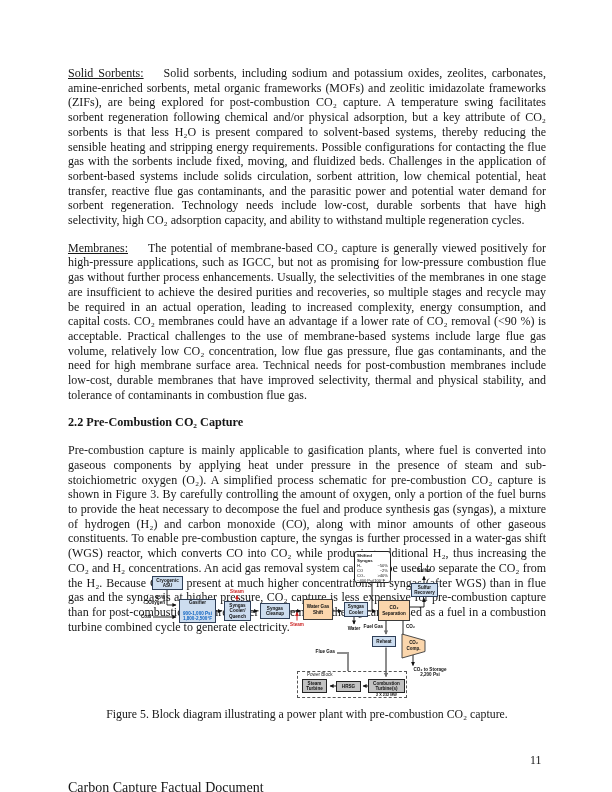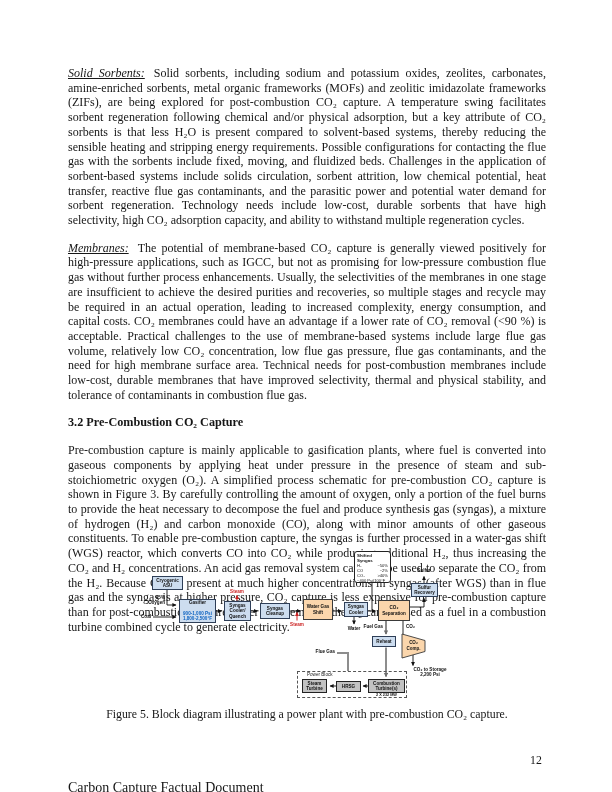--- a/index.html
+++ b/index.html
@@ -1,20 +1,20 @@
 <!DOCTYPE html>
 <html><head>
 <meta charset="utf-8">
 <style>
   html,body{margin:0;padding:0;background:#e8e8e8;}
   .page{position:relative;width:612px;height:792px;background:#ffffff;margin:0 auto;
         font-family:"Liberation Serif","DejaVu Serif",serif;color:#161616;overflow:hidden;}
   .body-text{position:absolute;left:68px;top:66px;width:478px;font-size:12px;line-height:14.7px;text-align:justify;}
   .body-text p{margin:0 0 13px 0;}
-  .lead{text-decoration:underline;margin-right:9px;font-style:italic;}
+  .lead{text-decoration:underline;margin-right:20px;}
   .section-heading{font-size:12.2px;font-weight:bold;margin:1px 0 14px 0;text-align:left;}
   .caption{position:absolute;left:68px;top:707px;width:478px;text-align:center;font-size:11.8px;}
   .footer-text{position:absolute;left:68px;top:768px;font-size:14px;margin-top:12px;}
   .page-number{position:absolute;left:530px;top:753px;font-size:11.8px;}
 
   
   .figure{position:absolute;left:85px;top:550px;width:400px;height:160px;
           font-family:"Liberation Sans","DejaVu Sans",sans-serif;}
   .figure svg{position:absolute;left:0;top:0;}
   .dbox{position:absolute;box-sizing:border-box;border:1px solid #2e3e57;background:#cdddef;
@@ -39,21 +39,21 @@
   .rating{position:absolute;left:283px;top:142.6px;width:37px;text-align:center;font-size:3.8px;font-weight:bold;color:#111;}
 </style>
 </head>
 <body>
 
 <div class="page">
 
   <div class="body-text">
     <p><span class="lead">Solid Sorbents:</span><span>Solid sorbents, including sodium and potassium oxides, zeolites, carbonates, amine-enriched sorbents, metal organic frameworks (MOFs) and zeolitic imidazolate frameworks (ZIFs), are being explored for post-combustion CO₂ capture.  A temperature swing facilitates sorbent regeneration following chemical and/or physical adsorption, but a key attribute of CO₂ sorbents is that less H₂O is present compared to solvent-based systems, thereby reducing the sensible heating and stripping energy requirements.  Possible configurations for contacting the flue gas with the sorbents include fixed, moving, and fluidized beds.  Challenges in the application of sorbent-based systems include solids circulation, sorbent attrition, low chemical potential, heat transfer, reactive flue gas contaminants, and the parasitic power and potential water demand for sorbent regeneration.  Technology needs include low-cost, durable sorbents that have high selectivity, high CO₂ adsorption capacity, and ability to withstand multiple regeneration cycles.</span></p>
     <p><span class="lead">Membranes:</span><span>The potential of membrane-based CO₂ capture is generally viewed positively for high-pressure applications, such as IGCC, but not as promising for low-pressure combustion flue gas without further process enhancements.  Usually, the selectivities of the membranes in one stage are insufficient to achieve the desired purities and recoveries, so multiple stages and recycle may be required in an actual operation, leading to increased complexity, energy consumption, and capital costs.  CO₂ membranes could have an advantage if a lower rate of CO₂ removal (&lt;90 %) is acceptable.  Practical challenges to the use of membrane-based systems include large flue gas volume, relatively low CO₂ concentration, low flue gas pressure, flue gas contaminants, and the need for high membrane surface area.  Technical needs for post-combustion membranes include low-cost, durable membranes that have improved selectivity, thermal and physical stability, and tolerance of contaminants in combustion flue gas.</span></p>
-    <p class="section-heading">3.2 Pre-Combustion CO₂ Capture</p>
+    <p class="section-heading">2.2 Pre-Combustion CO₂ Capture</p>
     <p>Pre-combustion capture is mainly applicable to gasification plants, where fuel is converted into gaseous components by applying heat under pressure in the presence of steam and sub-stoichiometric oxygen (O₂).  A simplified process schematic for pre-combustion CO₂ capture is shown in Figure 3.  By carefully controlling the amount of oxygen, only a portion of the fuel burns to provide the heat necessary to decompose the fuel and produce synthesis gas (syngas), a mixture of hydrogen (H₂) and carbon monoxide (CO), along with minor amounts of other gaseous constituents.  To enable pre-combustion capture, the syngas is further processed in a water-gas shift (WGS) reactor, which converts CO into CO₂ while producing additional H₂, thus increasing the CO₂ and H₂ concentrations.  An acid gas removal system can then be used to separate the CO₂ from the H₂.  Because CO₂ is present at much higher concentrations in syngas (after WGS) than in flue gas and the syngas is at higher pressure, CO₂ capture is less expensive for pre-combustion capture than for post-combustion capture.  After CO₂ removal, the H₂ can be used as a fuel in a combustion turbine combined cycle to generate electricity.</p>
   </div>
 
   <div class="figure">
 
     <svg width="400" height="160" viewBox="0 0 400 160">
       <defs>
         <marker id="ab" markerWidth="5" markerHeight="5" refX="3.6" refY="2" orient="auto" markerUnits="userSpaceOnUse">
           <path d="M0,0 L4,2 L0,4 Z" fill="#111"></path>
         </marker>
@@ -160,14 +160,14 @@
     <div class="lbl rt" style="left:276px;top:73.5px;width:22px;">Fuel Gas</div>
     <div class="lbl" style="left:321px;top:73.5px;width:14px;">CO₂</div>
     <div class="lbl ctr" style="left:331px;top:18px;width:16px;">Sulfur</div>
     <div class="lbl rt" style="left:228px;top:99px;width:22px;">Flue Gas</div>
     <div class="lbl ctr" style="left:318px;top:117px;width:54px;">CO₂ to Storage
 2,200 Psi</div>
   </div>
 
   <div class="caption">Figure 5.  Block diagram illustrating a power plant with pre-combustion CO₂ capture.</div>
   <div class="footer-text">Carbon Capture Factual Document</div>
-  <div class="page-number">12</div>
+  <div class="page-number">11</div>
 </div>
 
 </body></html>

